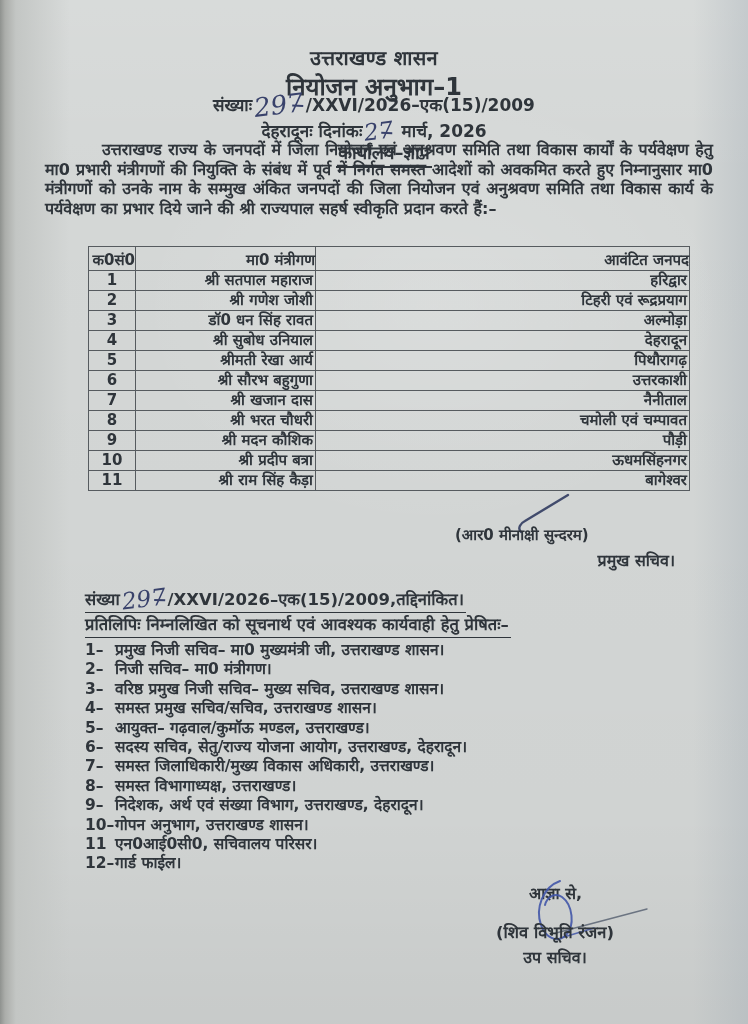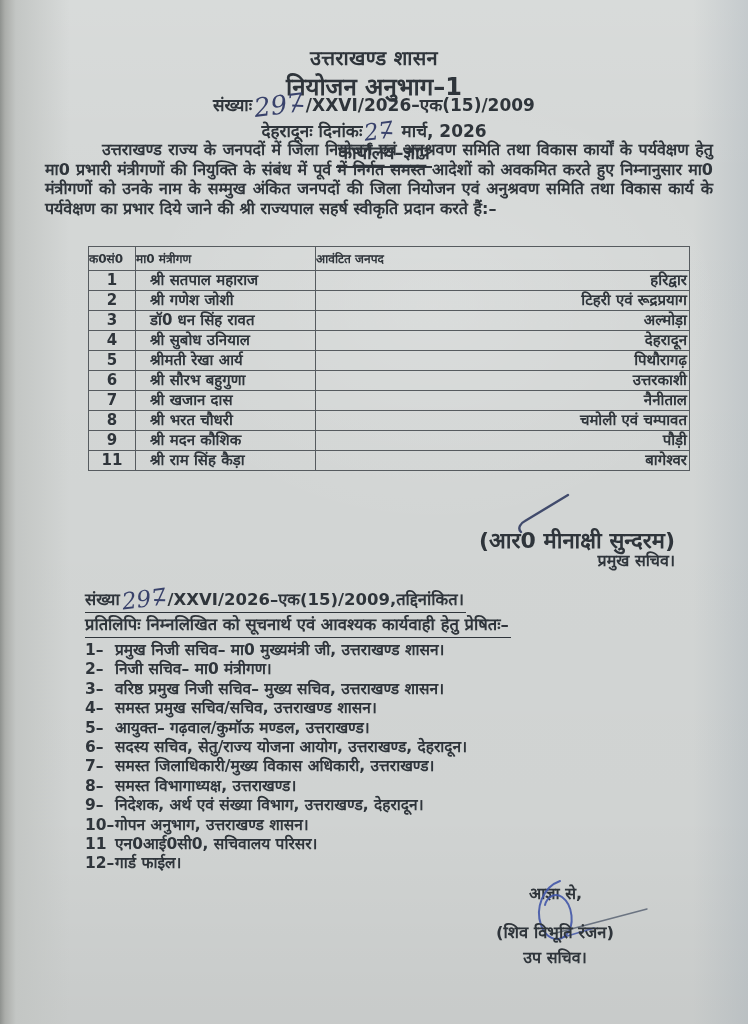--- a/index.html
+++ b/index.html
@@ -38,27 +38,27 @@
     top:140px; left:45px; width:668px;
     font-size:16px; font-weight:600; line-height:19.6px;
     text-align:justify; text-indent:57px;
   }
 
   table.gov {
     position:absolute; top:246px; left:88px; width:601px;
     border-collapse:collapse; table-layout:fixed;
   }
   table.gov th, table.gov td { border:1px solid #565b5f; overflow:visible; }
-  table.gov th { height:24px; font-size:12px; font-weight:700; text-align:left; }
+  table.gov th { height:24px; font-size:15px; font-weight:700; text-align:right; }
   table.gov td { height:20px; font-size:15px; font-weight:600; line-height:19px; padding:0 2px; }
   td.c-num  { text-align:center; }
-  td.c-name { text-align:left; padding-left:14px !important; }
+  td.c-name { text-align:right; padding-left:14px !important; }
   td.c-dist { text-align:right; }
 
-  .sig1-name  { top:524px; left:455px; width:220px; text-align:right; font-size:22px; font-weight:700; }
+  .sig1-name  { top:524px; left:455px; width:220px; text-align:left; font-size:15px; font-weight:700; }
   .sig1-title { top:549px; left:455px; width:220px; text-align:right; font-size:16px; font-weight:600; }
 
   .uline { display:inline-block; border-bottom:1.6px solid #2f353b; padding:0 2px 2px 0; }
   .ref2     { top:586px; left:85px; font-size:16.5px; font-weight:700; }
   .copyhead { top:612px; left:85px; font-size:16.5px; font-weight:700; }
 
   .copylist { top:641px; left:85px; width:620px; }
   .copylist .item { display:flex; font-size:15.5px; font-weight:600; line-height:19.4px; }
   .copylist .num  { flex:0 0 30px; }
   .copylist .txt  { flex:1; }
@@ -153,20 +153,25 @@
           <td class="c-name">श्री भरत चौधरी</td>
           <td class="c-dist">चमोली एवं चम्पावत</td>
         </tr>
 
         <tr>
           <td class="c-num">9</td>
           <td class="c-name">श्री मदन कौशिक</td>
           <td class="c-dist">पौड़ी</td>
         </tr>
 
+        <tr>
+          <td class="c-num">10</td>
+          <td class="c-name">श्री प्रदीप बत्रा</td>
+          <td class="c-dist">ऊधमसिंहनगर</td>
+        </tr>
 
         <tr>
           <td class="c-num">11</td>
           <td class="c-name">श्री राम सिंह कैड़ा</td>
           <td class="c-dist">बागेश्वर</td>
         </tr>
       </tbody>
   </table>
 
   <svg class="abs" style="left:512px; top:490px;" width="62" height="46">

